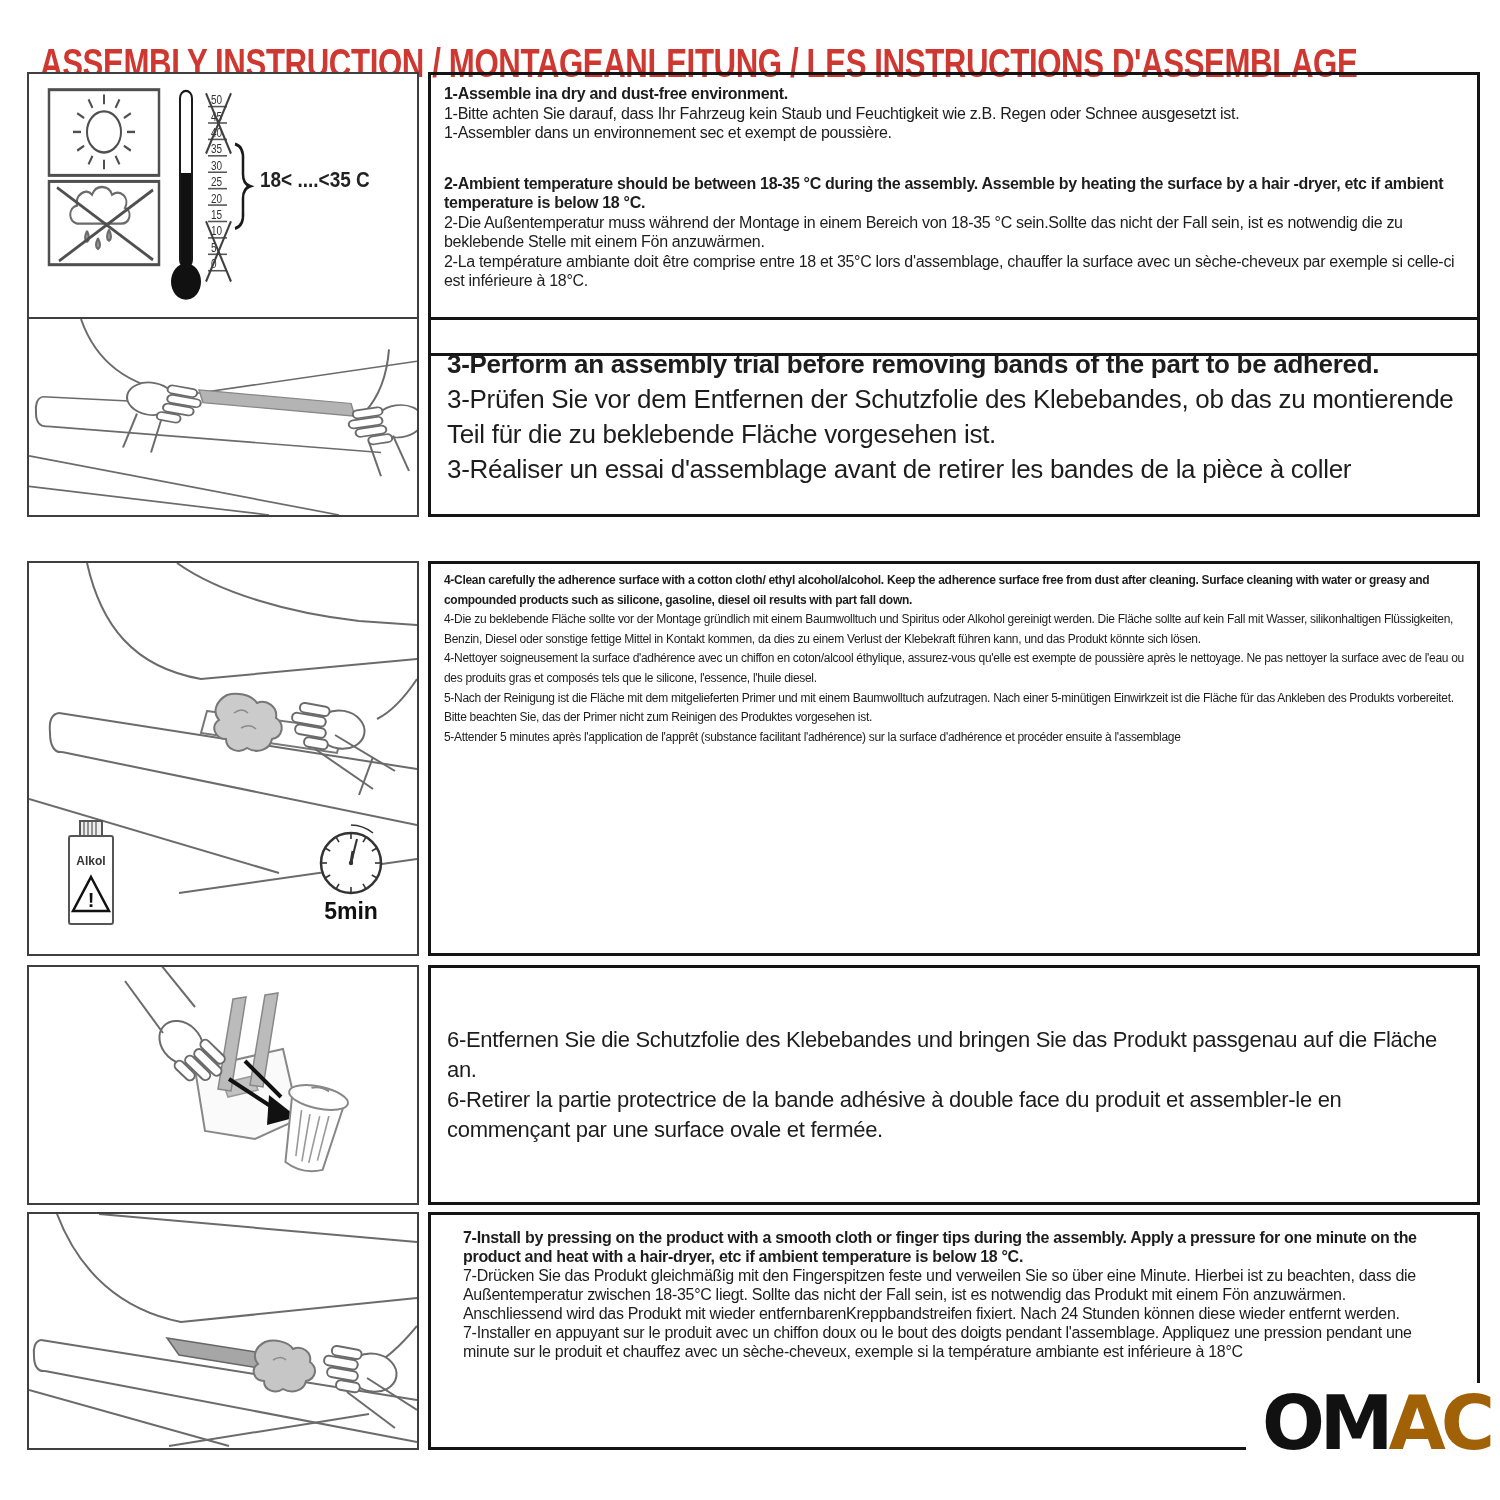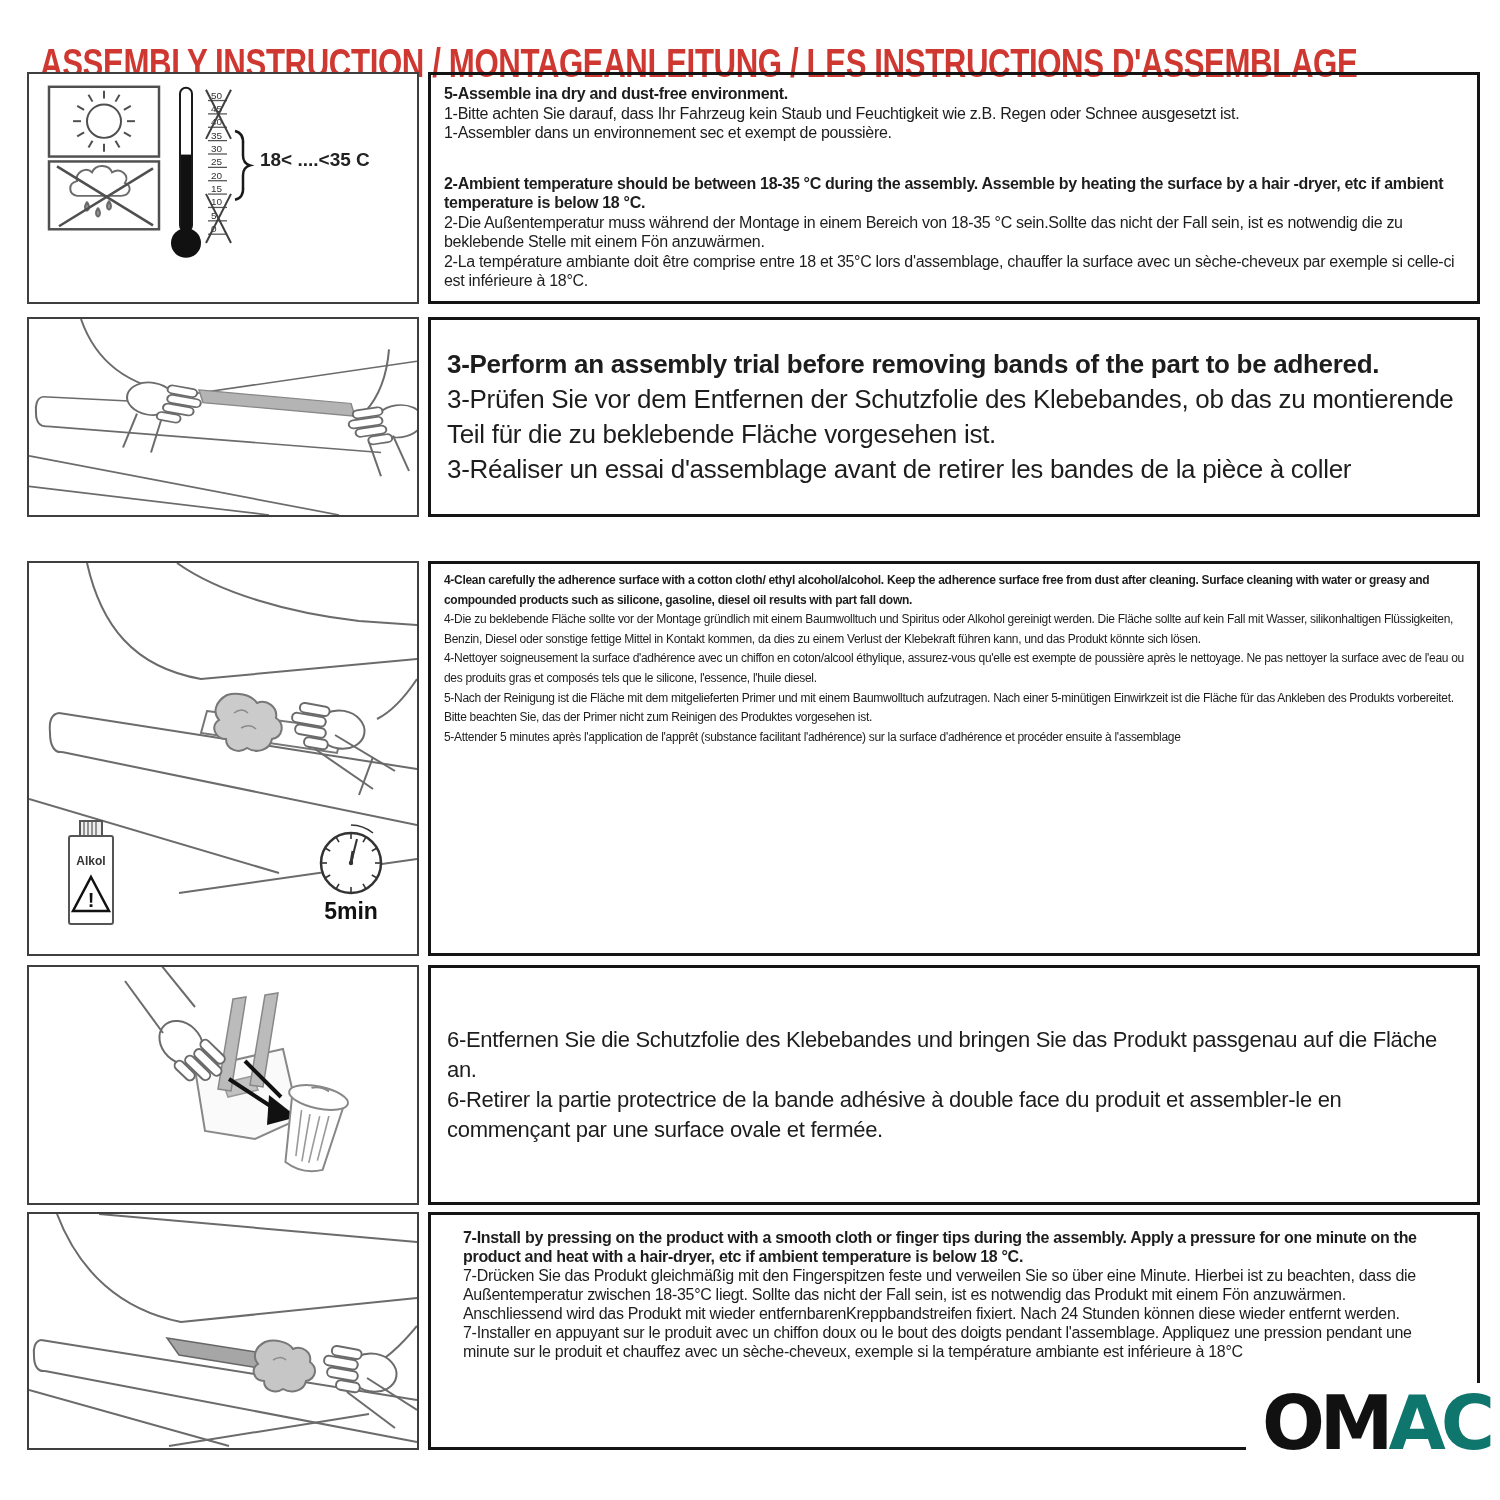--- a/index.html
+++ b/index.html
@@ -1,36 +1,36 @@
 <!DOCTYPE html>
 <html><head>
 <meta charset="utf-8">
 <style>
   html,body{margin:0;padding:0;background:#ffffff;}
   body{width:1500px;height:1500px;position:relative;font-family:"Liberation Sans",sans-serif;color:#1d1d1d;overflow:hidden;}
   .title{position:absolute;top:14px;left:40px;font-size:40px;font-weight:bold;color:#cf3731;white-space:nowrap;letter-spacing:-0.5px;transform:scaleX(0.78);transform-origin:left center;}
   .row{position:absolute;left:27px;width:1453px;display:flex;gap:9px;}
-  #row1{top:72px;height:232px}
+  #row1{top:72px;height:284px}
   #row2{top:317px;height:200px}
   #row3{top:561px;height:395px}
   #row4{top:965px;height:240px}
   #row5{top:1212px;height:238px}
   .imgbox{flex:0 0 392px;width:392px;border:2px solid #3f3f3f;background:#fff;box-sizing:border-box;}
   .imgbox svg{width:100%;height:100%;display:block;}
   .textbox{flex:1;border:3px solid #141414;box-sizing:border-box;letter-spacing:-0.3px;}
   p{margin:0;}
   .b{font-weight:bold;}
   #row1 .textbox{font-size:16px;line-height:19.5px;padding:9px 13px;}
   #row2 .textbox{font-size:26px;line-height:35px;display:flex;flex-direction:column;justify-content:center;padding:0 16px;}
   #row3 .textbox{font-size:12px;line-height:19.6px;padding:7px 13px;}
   #row4 .textbox{font-size:22px;line-height:30px;display:flex;flex-direction:column;justify-content:center;padding:0 16px;}
   #row5 .textbox{font-size:16px;line-height:19px;padding:13px 32px;}
   .gap{margin-top:31px;}
   .logo{position:absolute;top:1383px;right:4px;background:#ffffff;padding:0 6px 10px 16px;font-family:"DejaVu Sans",sans-serif;font-weight:bold;font-size:74px;line-height:1.1;letter-spacing:-5px;color:#111;z-index:5;}
-  .logo .red{color:#0f766e;}
+  .logo .red{color:#a16207;}
 </style>
 </head>
 <body>
 
 <h1 class="title">ASSEMBLY INSTRUCTION / MONTAGEANLEITUNG / LES INSTRUCTIONS D'ASSEMBLAGE</h1>
 
 <div class="row" id="row1">
   <div class="imgbox">
     <svg viewBox="0 0 388 232" preserveAspectRatio="none">
       <defs>
@@ -104,21 +104,21 @@
             <line x1="202" y1="16" x2="177" y2="66"></line>
           <line x1="177" y1="122" x2="202" y2="172"></line>
             <line x1="202" y1="122" x2="177" y2="172"></line>
         </g>
         <path d="M206,58 q9,2 8,14 l0,11 q0,8 7,10 q-7,2 -7,10 l0,11 q1,12 -8,14" stroke="#1a1a1a" stroke-width="2.5" fill="none"></path>
         <text x="231" y="94" font-size="19" font-weight="bold" fill="#222">18&lt; ....&lt;35 C</text>
       </g>
     </svg>
   </div>
   <div class="textbox">
-    <p class="b">5-Assemble ina dry and dust-free environment.</p>
+    <p class="b">1-Assemble ina dry and dust-free environment.</p>
     <p>1-Bitte achten Sie darauf, dass Ihr Fahrzeug kein Staub und Feuchtigkeit wie z.B. Regen oder Schnee ausgesetzt ist.</p>
     <p>1-Assembler dans un environnement sec et exempt de poussière.</p>
     <p class="b gap">2-Ambient temperature should be between 18-35 °C  during the assembly. Assemble by heating the surface by a hair -dryer, etc if ambient temperature is below 18 °C.</p>
     <p>2-Die Außentemperatur muss während der Montage in einem Bereich von 18-35 °C  sein.Sollte das nicht der Fall sein, ist es notwendig die zu beklebende Stelle mit einem Fön anzuwärmen.</p>
     <p>2-La température ambiante doit être comprise entre 18 et 35°C lors d'assemblage, chauffer la surface avec un sèche-cheveux par exemple si celle-ci est inférieure à 18°C.</p>
   </div>
 </div>
 
 <div class="row" id="row2">
   <div class="imgbox">

